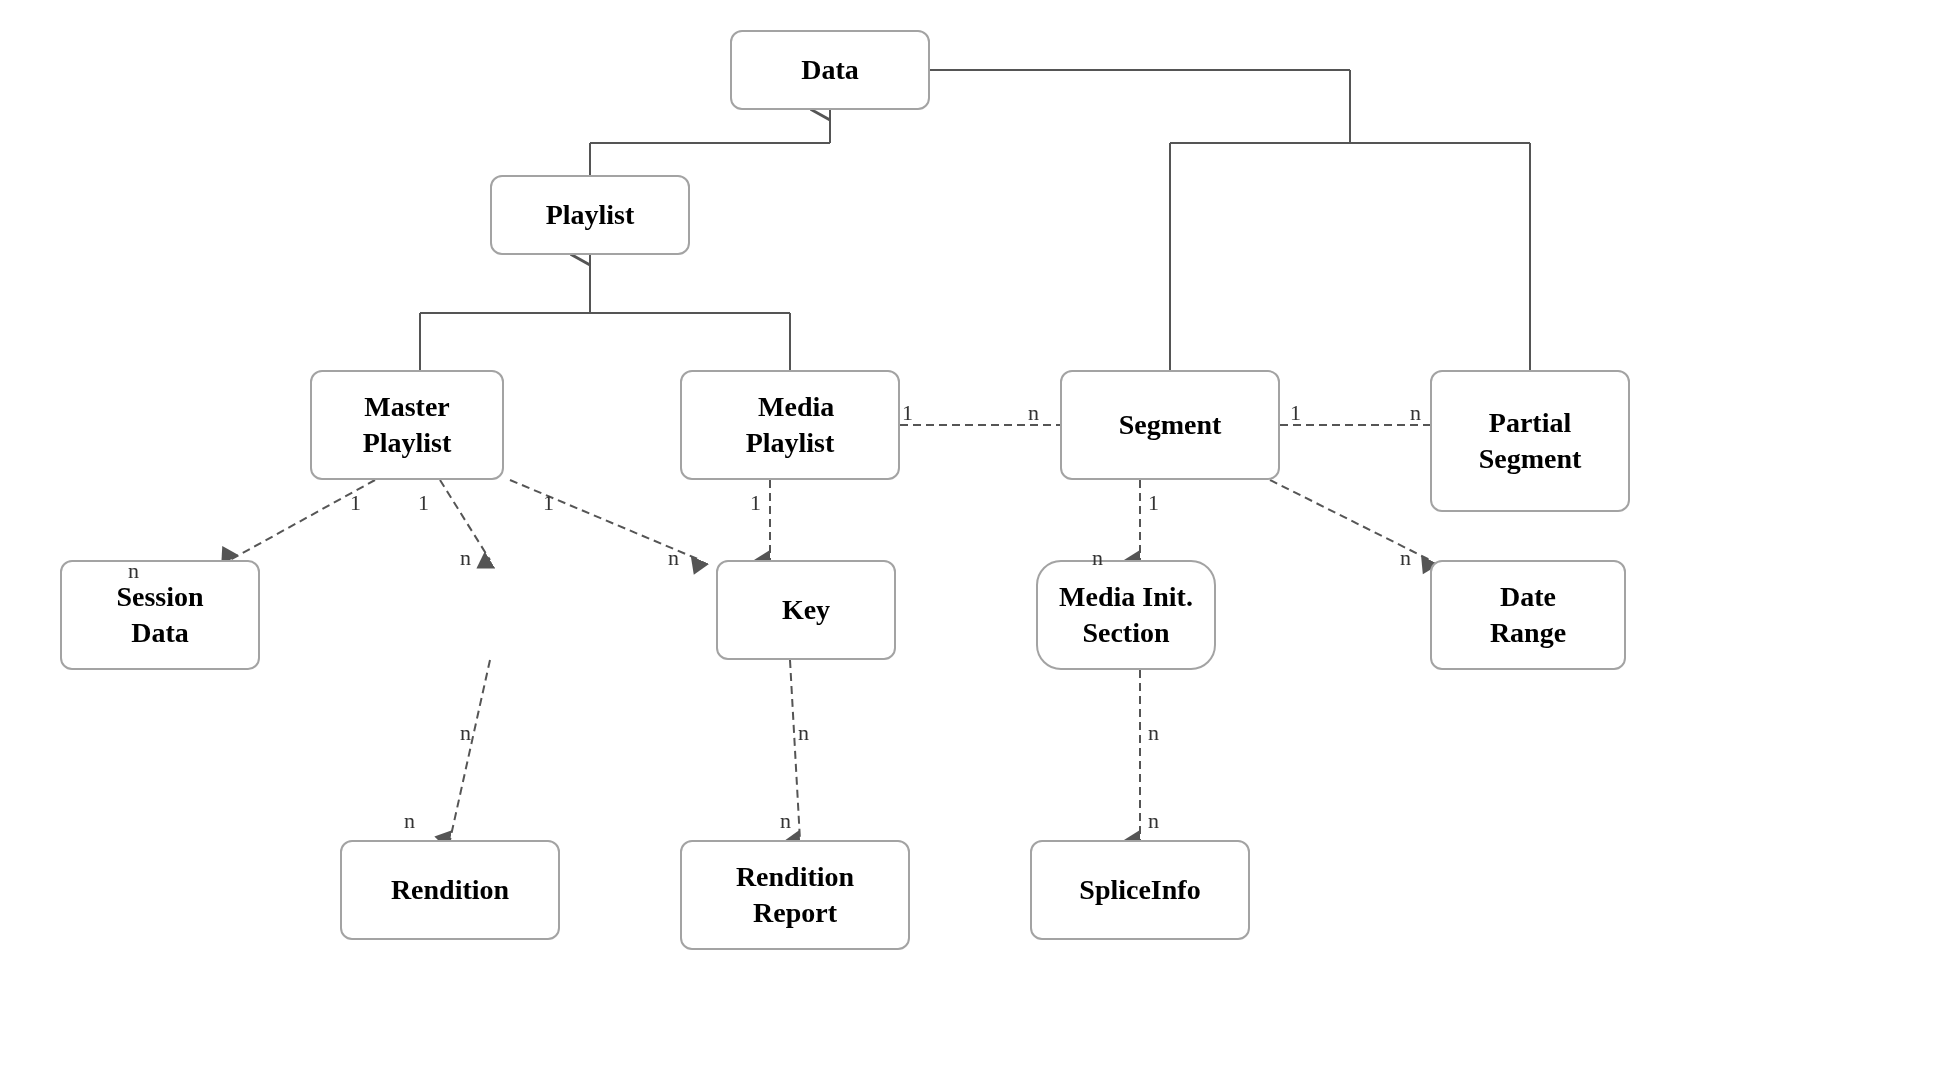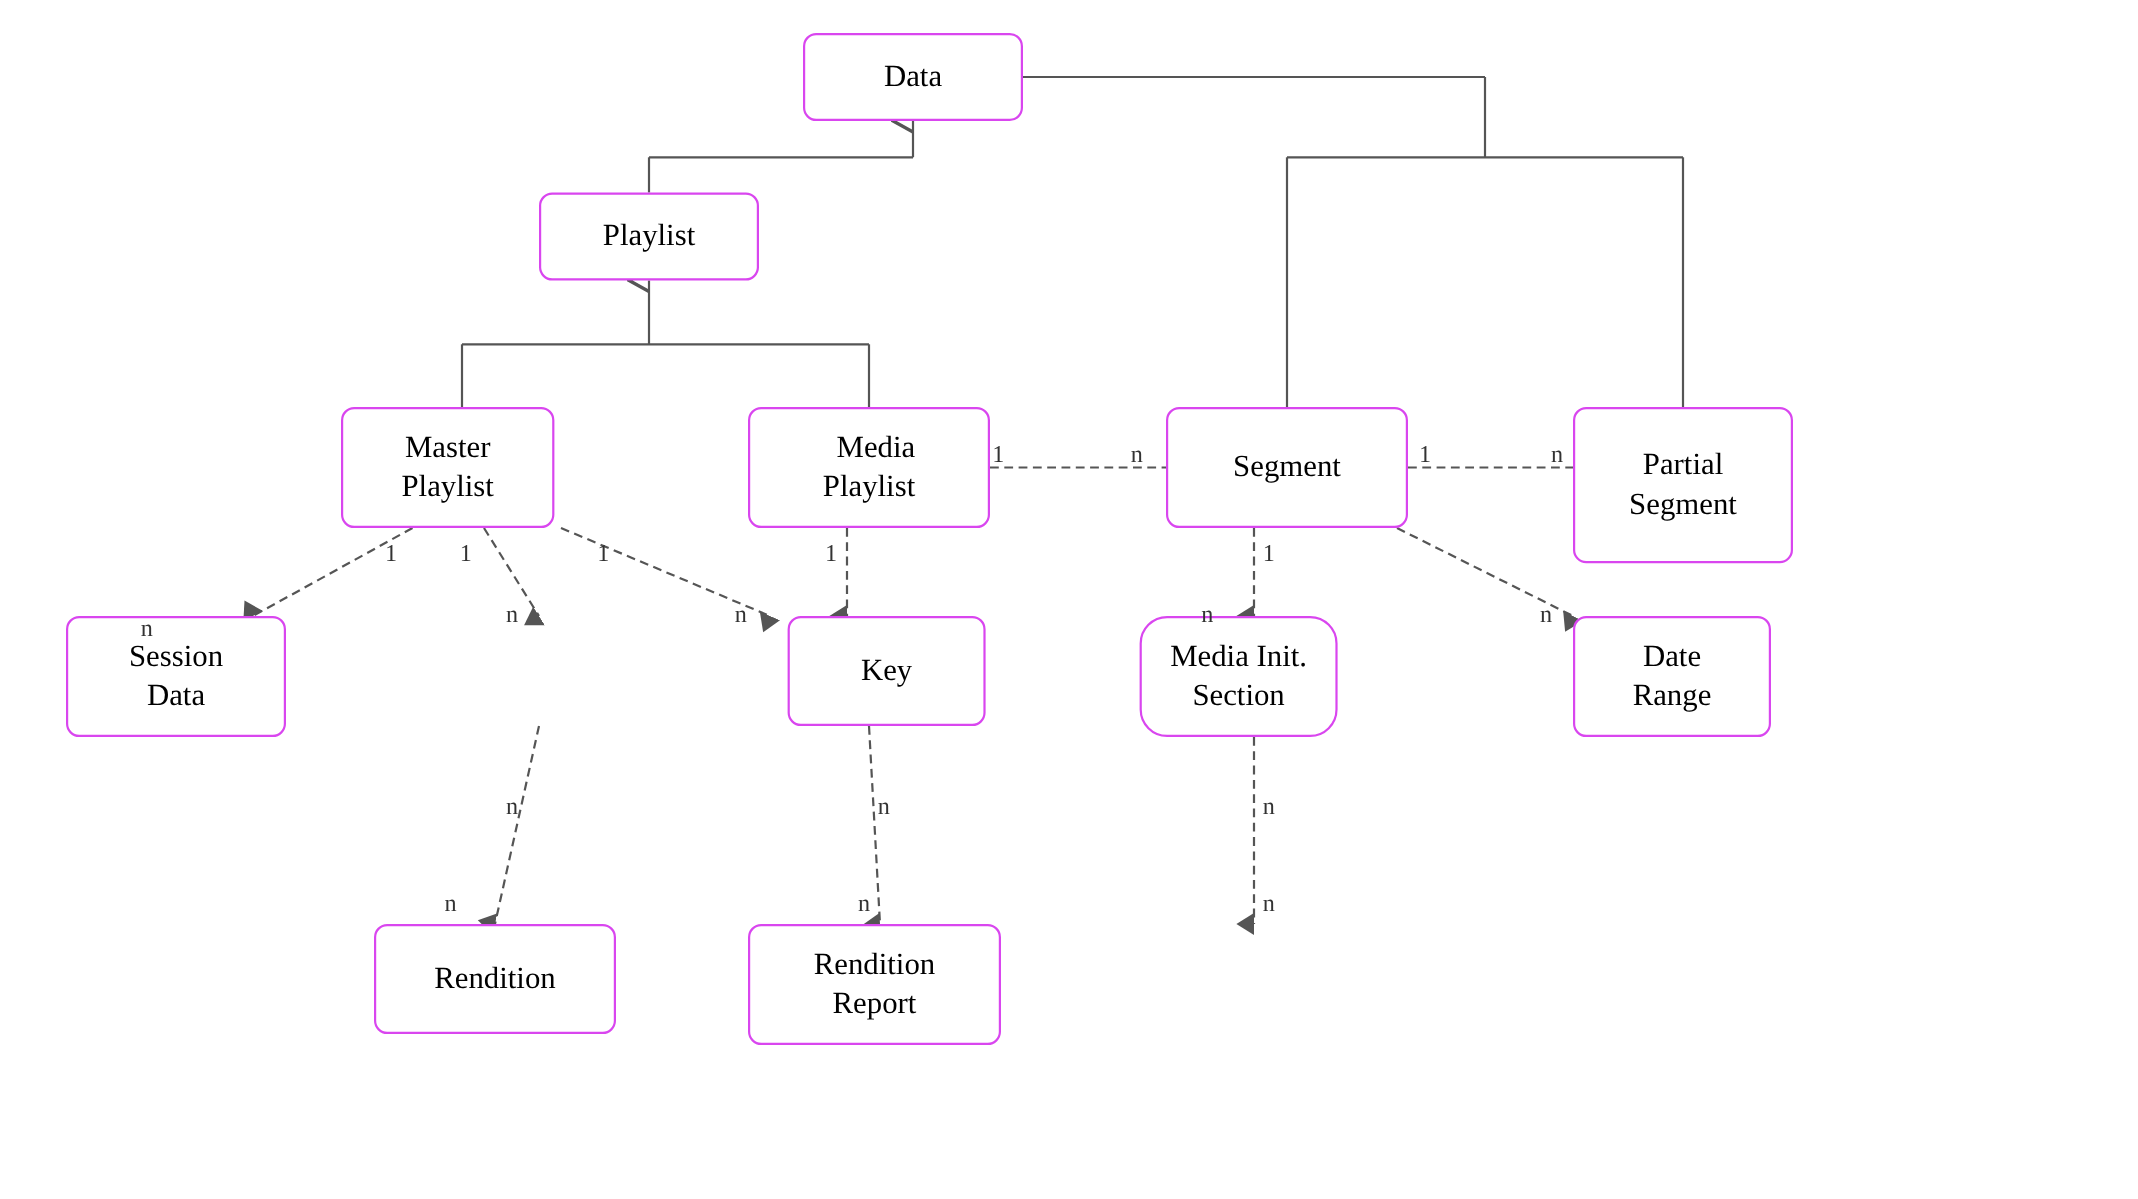--- a/index.html
+++ b/index.html
@@ -11,29 +11,29 @@
       overflow: hidden;
       position: relative;
     }
     .diagram {
       position: relative;
       width: 1944px;
       height: 1090px;
     }
     .node {
       position: absolute;
-      border: 2px solid #d946ef;
+      border: 2px solid #a3a3a3;
       border-radius: 12px;
       background: #fff;
       display: flex;
       align-items: center;
       justify-content: center;
       text-align: center;
       font-size: 28px;
-      font-weight: normal;
+      font-weight: bold;
       line-height: 1.3;
     }
     svg.connections {
       position: absolute;
       top: 0; left: 0;
       width: 1944px;
       height: 1090px;
       pointer-events: none;
     }
     .label {
@@ -144,34 +144,37 @@
 
   <div class="node" style="left:716px; top:560px; width:180px; height:100px;">
     <span>Key</span>
   </div>
 
   <div class="node" style="left:1036px; top:560px; width:180px; height:110px;border-radius:25px;">
     <span style="white-space:pre-line">Media Init.
 Section</span>
   </div>
 
-  <div class="node" style="left:1430px; top:560px; width:180px; height:110px;">
+  <div class="node" style="left:1430px; top:560px; width:196px; height:110px;">
     <span style="white-space:pre-line">Date
 Range</span>
   </div>
 
   <div class="node" style="left:340px; top:840px; width:220px; height:100px;">
     <span>Rendition</span>
   </div>
 
   <div class="node" style="left:680px; top:840px; width:230px; height:110px;">
     <span style="white-space:pre-line">Rendition
 Report</span>
   </div>
 
+  <div class="node" style="left:1030px; top:840px; width:220px; height:100px;">
+    <span>SpliceInfo</span>
+  </div>
 
   <div class="label" style="left:902px; top:400px;">1</div>
   <div class="label" style="left:1028px; top:400px;">n</div>
 
   <div class="label" style="left:1290px; top:400px;">1</div>
   <div class="label" style="left:1410px; top:400px;">n</div>
 
   <div class="label" style="left:350px; top:490px;">1</div>
   <div class="label" style="left:128px; top:558px;">n</div>
 

